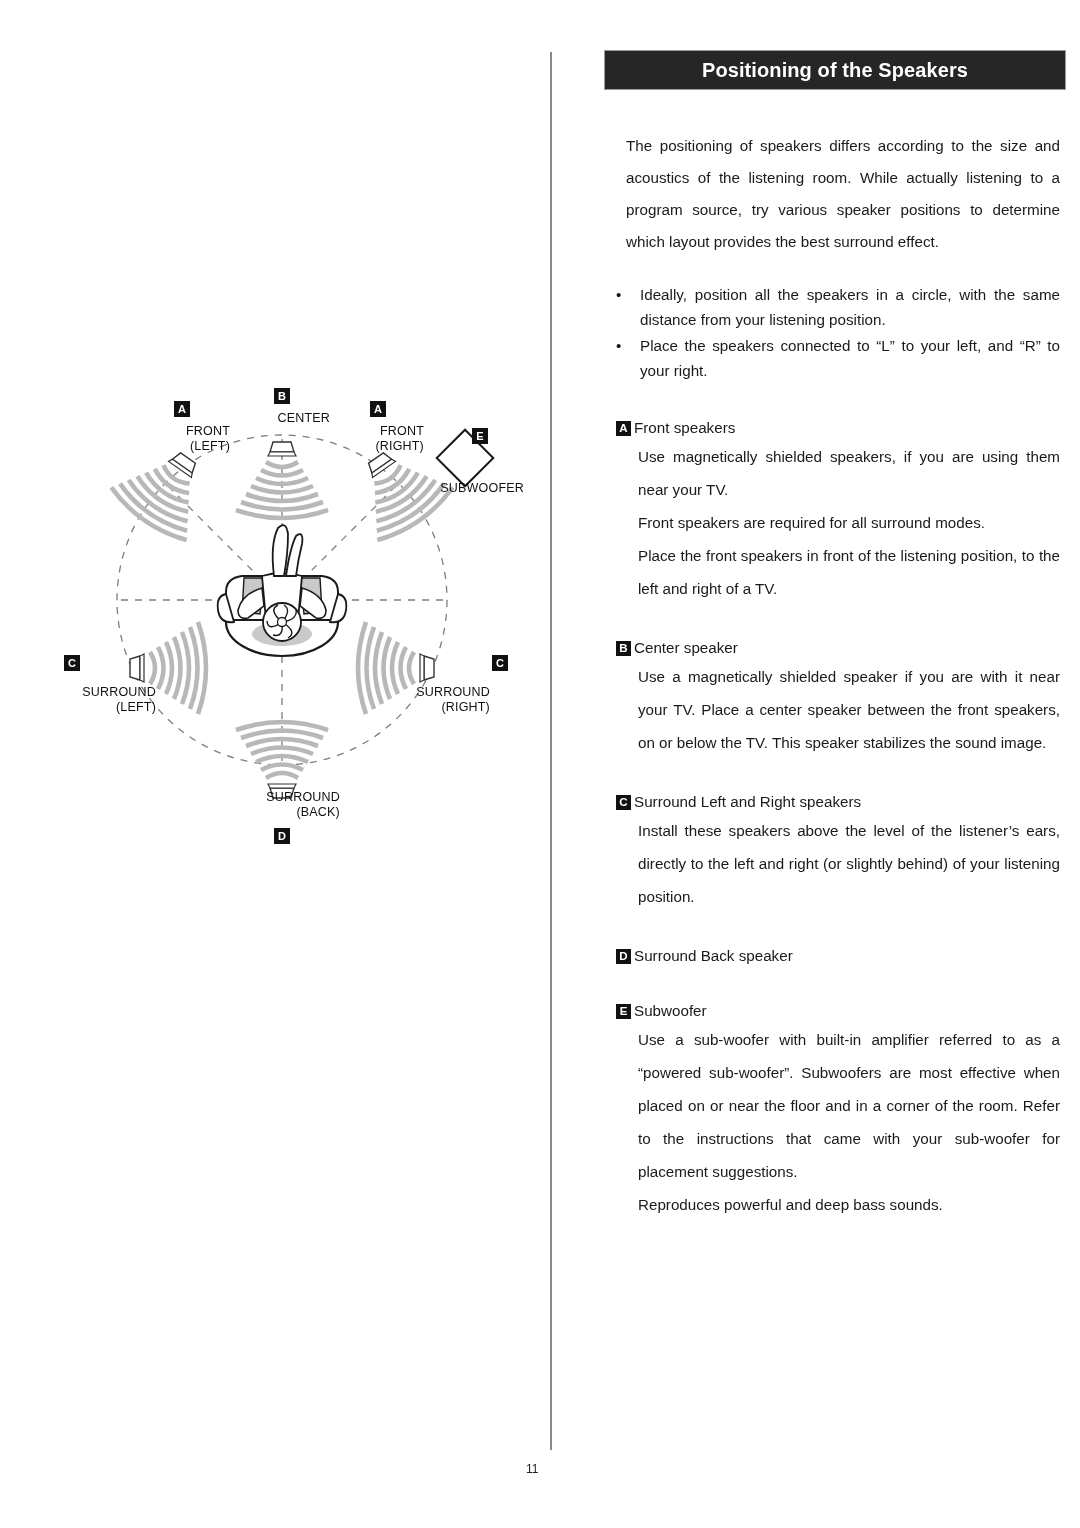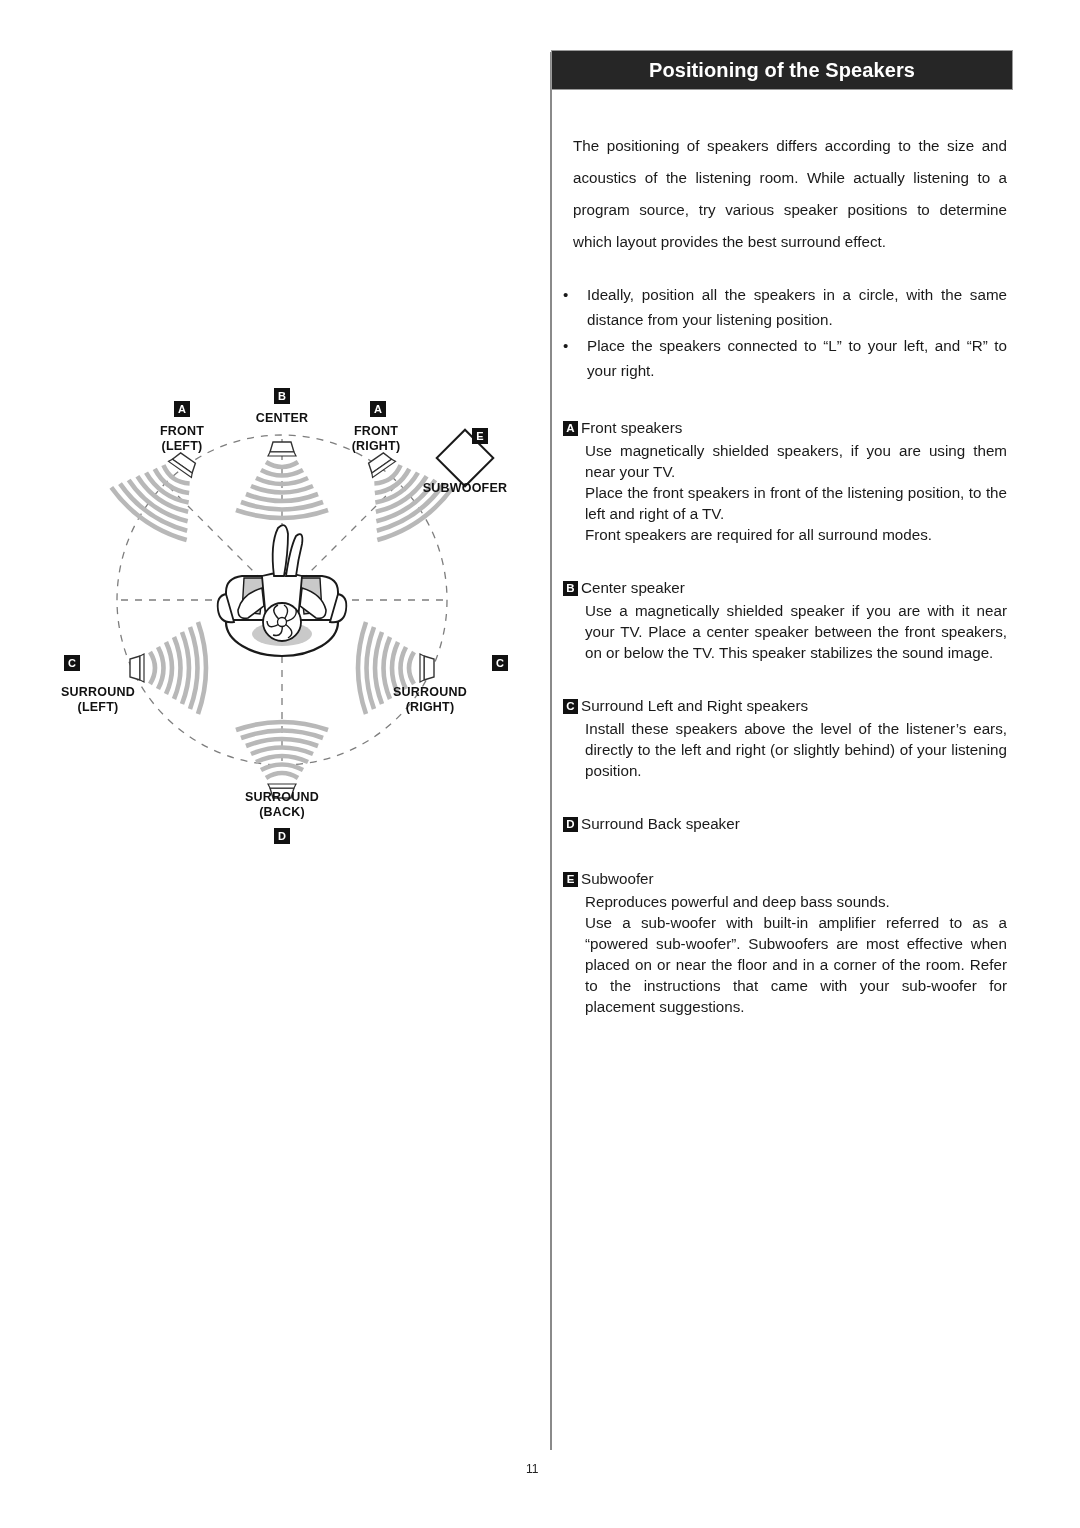--- a/index.html
+++ b/index.html
@@ -22,21 +22,21 @@
     left: 550px;
     top: 52px;
     width: 2px;
     height: 1398px;
     background: #8a8a8a;
   }
 
   
   .textcol {
     position: absolute;
-    left: 551px;
+    left: 604px;
     top: 50px;
     width: 462px;
   }
 
   .banner {
     background: #262626;
     border: 1px solid #9a9a9a;
     height: 38px;
     display: flex;
     align-items: center;
@@ -99,21 +99,21 @@
     height: 15px;
     line-height: 15px;
     text-align: center;
     position: relative;
     top: -1px;
     flex: 0 0 auto;
   }
   .sec-head .sec-title { margin-left: 3px; }
   .sec-body {
     font-size: 15.2px;
-    line-height: 21px;
+    line-height: 33px;
     text-align: justify;
     padding-left: 28px;
     padding-right: 0px;
   }
   .sec-body p { margin: 0; }
 
   
   .pageno {
     position: absolute;
     left: 526px;
@@ -128,23 +128,23 @@
     position: absolute;
     left: 40px;
     top: 380px;
     width: 500px;
     height: 490px;
   }
   .diagram svg { display: block; }
   .dlabel {
     position: absolute;
     font-size: 12.5px;
-    font-weight: bold;
+    font-weight: normal;
     letter-spacing: .2px;
-    text-align: center;
+    text-align: right;
     white-space: nowrap;
     color: #111;
     line-height: 15px;
   }
   .dbadge {
     position: absolute;
     background: #111111;
     color: #ffffff;
     font-size: 11px;
     font-weight: bold;
@@ -314,22 +314,22 @@
 
   <div class="sections">
 
     <div class="sec">
       <div class="sec-head">
         <span class="badge">A</span>
         <span class="sec-title">Front speakers</span>
       </div>
       <div class="sec-body">
         <p>Use magnetically shielded speakers, if you are using them near your TV.</p>
+        <p>Front speakers are required for all surround modes.</p>
         <p>Place the front speakers in front of the listening position, to the left and right of a TV.</p>
-        <p>Front speakers are required for all surround modes.</p>
       </div>
     </div>
 
     <div class="sec">
       <div class="sec-head">
         <span class="badge">B</span>
         <span class="sec-title">Center speaker</span>
       </div>
       <div class="sec-body">
         <p>Use a magnetically shielded speaker if you are with it near your TV. Place a center speaker between the front speakers, on or below the TV. This speaker stabilizes the sound image.</p>
@@ -352,21 +352,21 @@
         <span class="sec-title">Surround Back speaker</span>
       </div>
     </div>
 
     <div class="sec">
       <div class="sec-head">
         <span class="badge">E</span>
         <span class="sec-title">Subwoofer</span>
       </div>
       <div class="sec-body">
+        <p>Use a sub-woofer with built-in amplifier referred to as a “powered sub-woofer”. Subwoofers are most effective when placed on or near the floor and in a corner of the room. Refer to the instructions that came with your sub-woofer for placement suggestions.</p>
         <p>Reproduces powerful and deep bass sounds.</p>
-        <p>Use a sub-woofer with built-in amplifier referred to as a “powered sub-woofer”. Subwoofers are most effective when placed on or near the floor and in a corner of the room. Refer to the instructions that came with your sub-woofer for placement suggestions.</p>
       </div>
     </div>
 
   </div>
 </div>
 
 <div class="pageno">11</div>
 
 </body></html>

